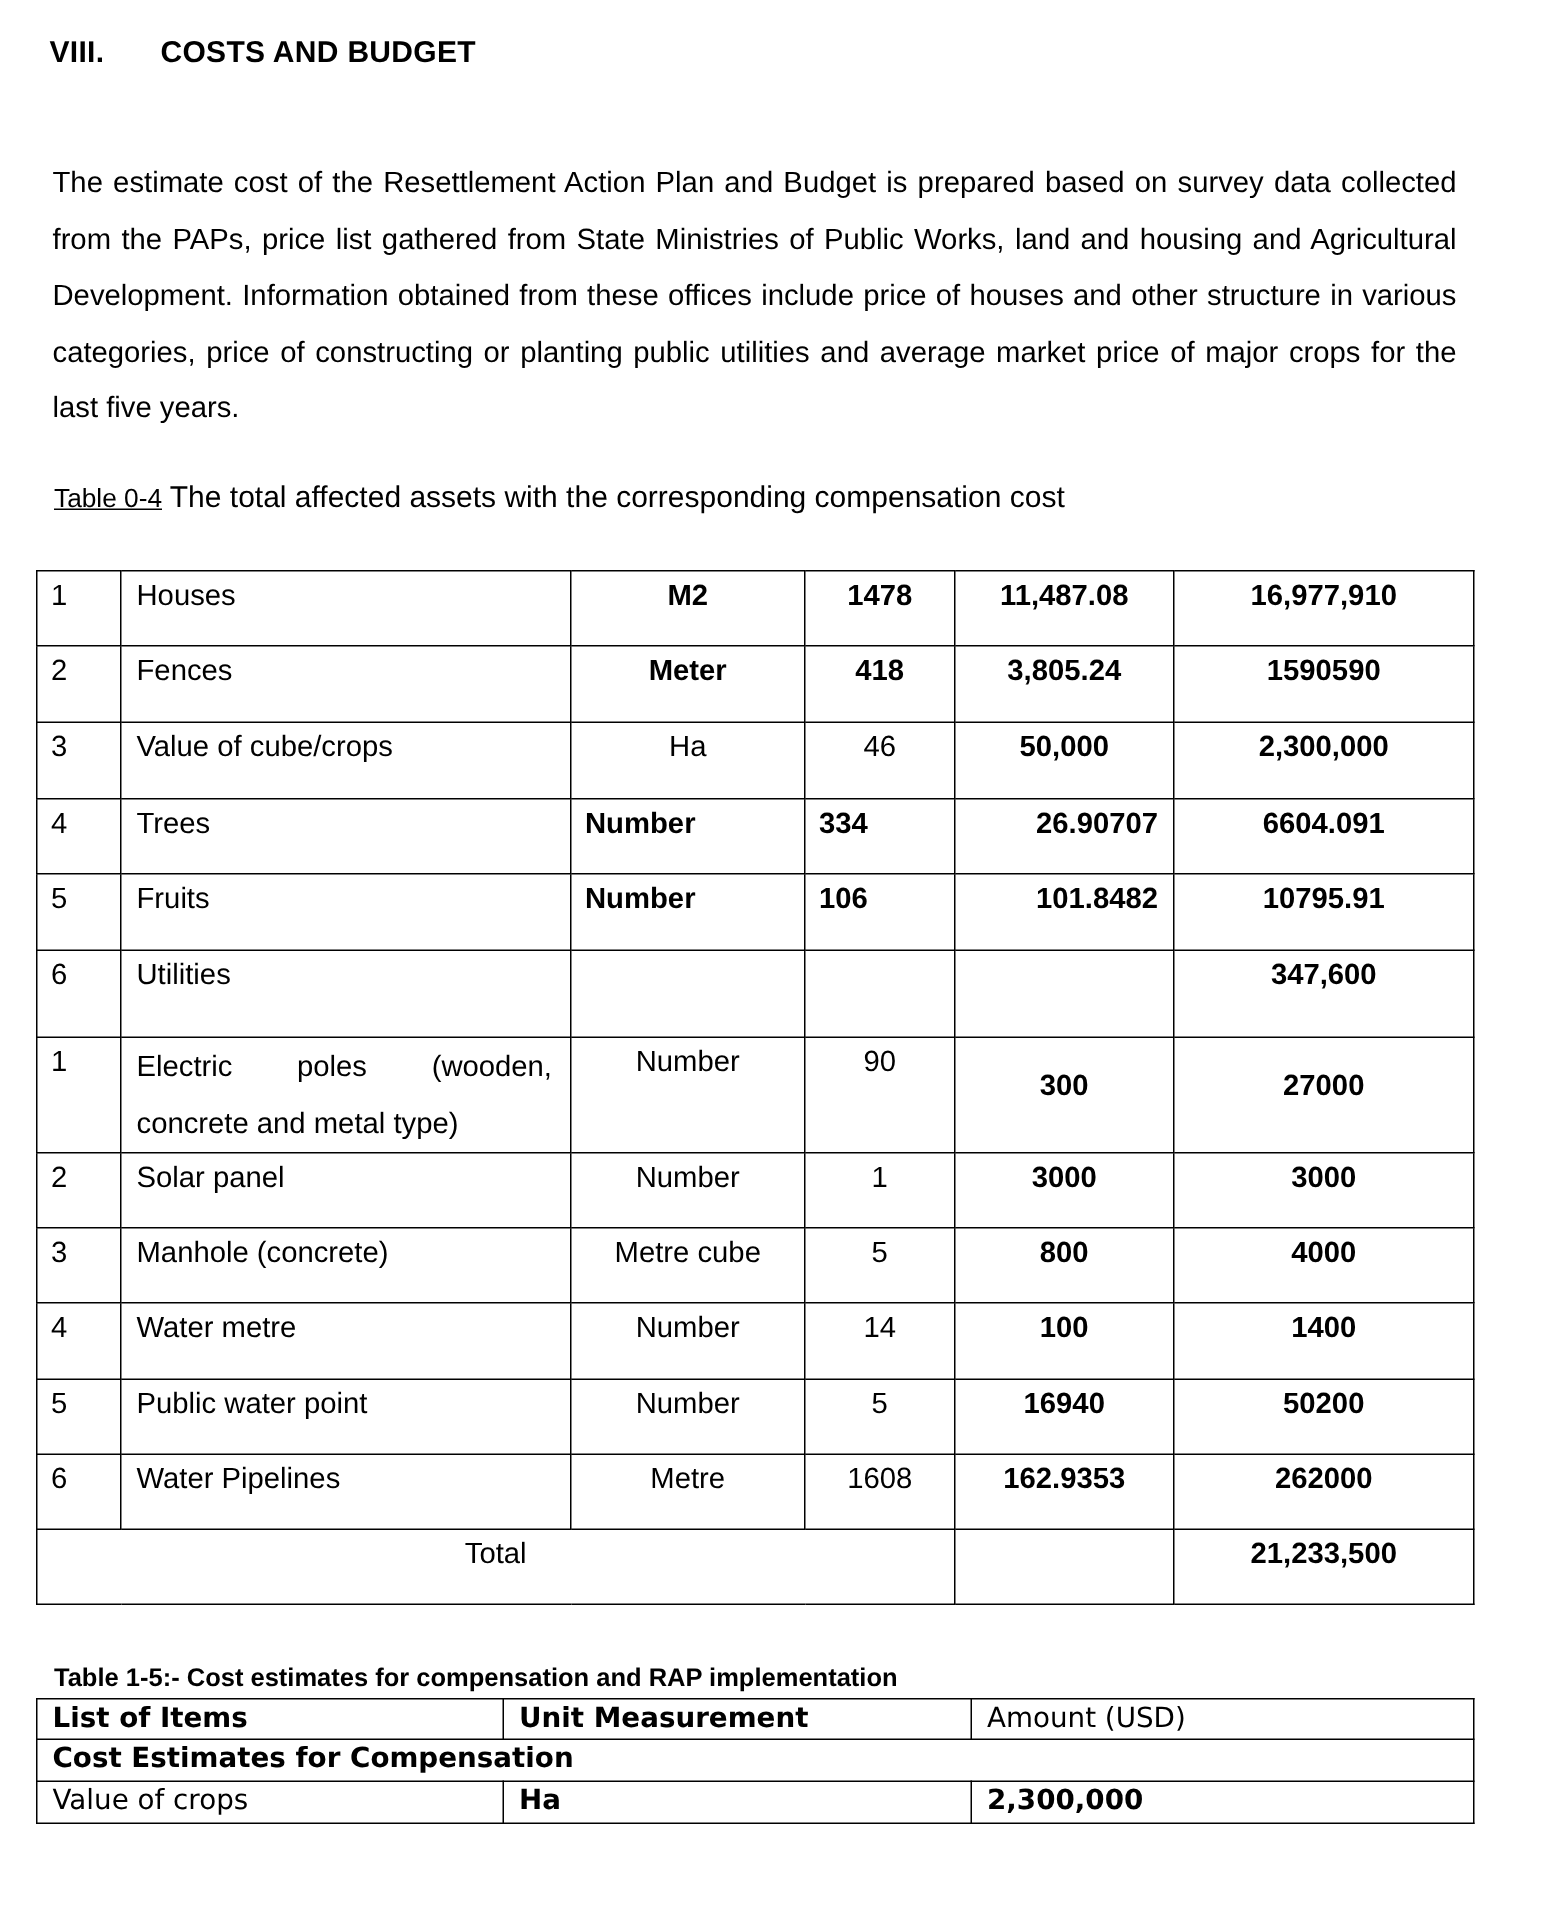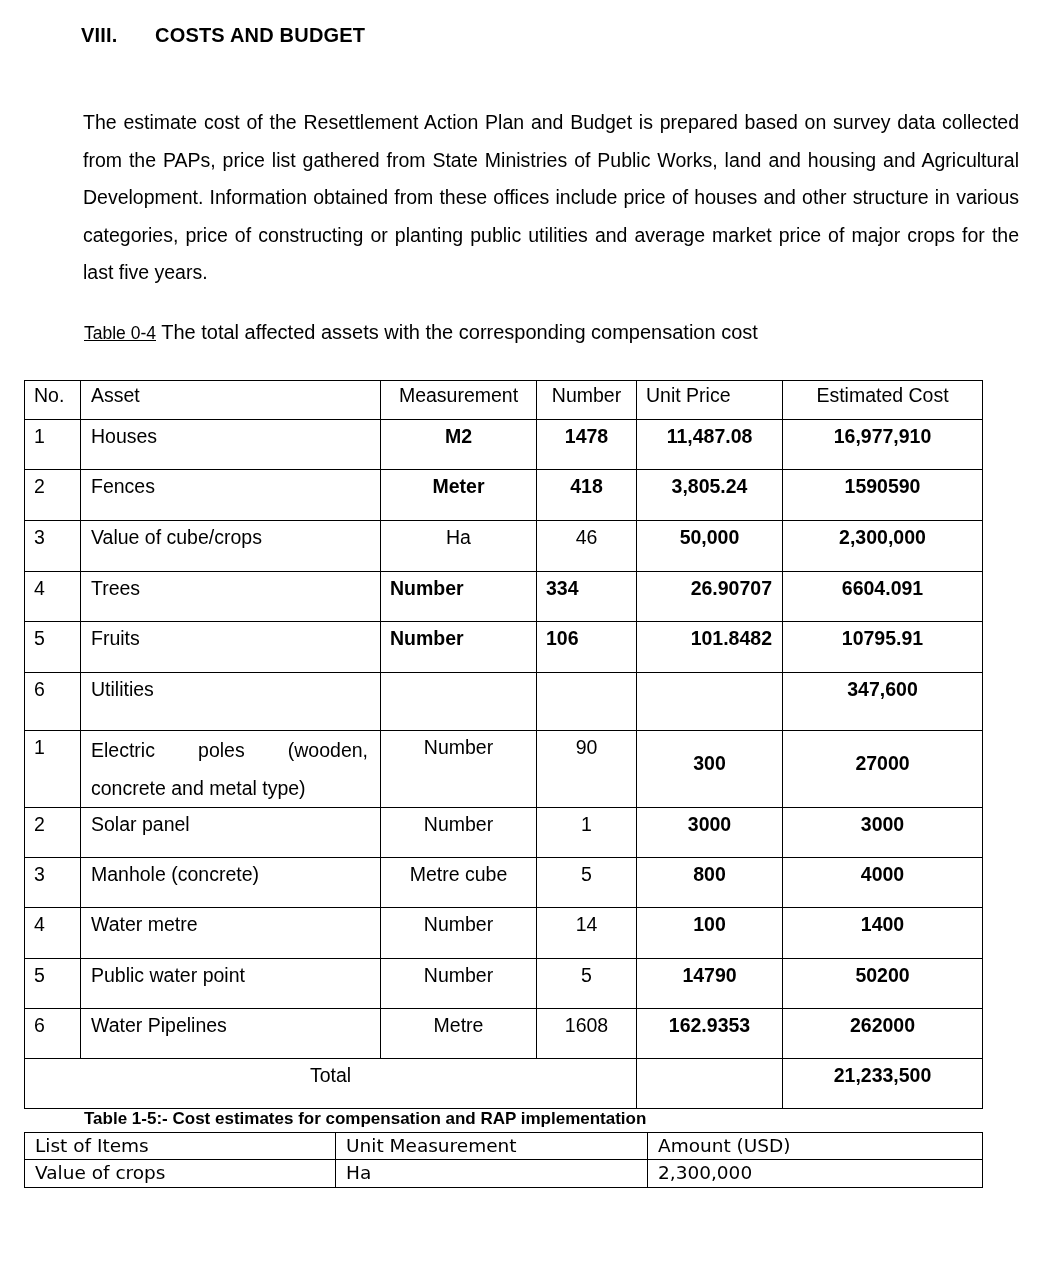--- a/index.html
+++ b/index.html
@@ -1,18 +1,18 @@
 <!DOCTYPE html>
 <html><head>
 <meta charset="utf-8">
 <style>
   html, body { margin: 0; padding: 0; background: #ffffff; }
   body { width: 1044px; height: 1278px; position: relative; overflow: hidden;
          font-family: "Liberation Sans", sans-serif; color: #000; }
-  .abs { position: absolute; margin-left: 48px; }
+  .abs { position: absolute; }
   .heading { top: 24px; font-weight: bold; font-size: 20px; letter-spacing: 0.2px; }
   .para { left: 35px; top: 104px; width: 936px; font-size: 19.5px; line-height: 37.6px;
           text-align: justify; text-align-last: left; }
   .caption1 { left: 36px; top: 321px; font-size: 20px; }
   .caption1 .tag { font-size: 17.5px; text-decoration: underline; }
 
   table { border-collapse: collapse; position: absolute; table-layout: fixed; }
   td { border: 1.5px solid #000; padding: 0; vertical-align: top; }
 
   #t1 { left: 24px; top: 380px; width: 958px; font-size: 19.5px; }
@@ -23,21 +23,21 @@
   #t1 .lft { padding: 4px 0 0 9px; }
   #t1 .rgt { text-align: right; padding: 4px 10px 0 0; }
   #t1 .b { font-weight: bold; }
   #t1 .justify2 { line-height: 38px; padding-top: 0; }
   #t1 .mid { padding-top: 20px; }
   .hdr td { padding-top: 2px !important; }
 
   .caption2 { left: 36px; top: 1109px; font-weight: bold; font-size: 17px; }
   #t2 { left: 24px; top: 1132px; width: 958px; font-family: "DejaVu Sans", sans-serif; font-size: 18.5px; }
   #t2 td { padding: 0 0 0 10px; line-height: 26px; }
-  #t2 .b { font-weight: normal; margin-top: 33px; }
+  #t2 .b { font-weight: bold; margin-top: 33px; }
   #t2 .light { font-weight: normal; }
 </style>
 </head>
 <body>
 
 <div class="abs heading" style="left:33px;">VIII.</div>
 <div class="abs heading" style="left:107px;">COSTS AND BUDGET</div>
 
 <div class="abs para">The estimate cost of the Resettlement Action Plan and Budget is prepared based on survey data collected from the PAPs, price list gathered from State Ministries of Public Works, land and housing and Agricultural Development. Information obtained from these offices include price of houses and other structure in various categories, price of constructing or planting public utilities and average market price of major crops for the last five years.</div>
 
@@ -46,28 +46,20 @@
 <table id="t1">
   <colgroup>
     <col style="width:56px">
       <col style="width:300px">
       <col style="width:156px">
     <col style="width:100px">
       <col style="width:146px">
       <col style="width:200px">
   </colgroup>
   <tbody>
-      <tr class="hdr" style="height:39px">
-    <td class="c0">No.</td>
-    <td class="c1">Asset</td>
-    <td class="ctr">Measurement</td>
-    <td class="ctr">Number</td>
-    <td class="lft">Unit Price</td>
-    <td class="ctr">Estimated Cost</td>
-  </tr>
 
   <tr style="height:50px">
     <td class="c0">1</td>
     <td class="c1">Houses</td>
     <td class="ctr b">M2</td>
     <td class="ctr b">1478</td>
     <td class="ctr b">11,487.08</td>
     <td class="ctr b">16,977,910</td>
   </tr>
 
@@ -150,21 +142,21 @@
     <td class="ctr">14</td>
     <td class="ctr b">100</td>
     <td class="ctr b">1400</td>
   </tr>
 
   <tr style="height:50px">
     <td class="c0">5</td>
     <td class="c1">Public water point</td>
     <td class="ctr">Number</td>
     <td class="ctr">5</td>
-    <td class="ctr b">14790</td>
+    <td class="ctr b">16940</td>
     <td class="ctr b">50200</td>
   </tr>
 
   <tr style="height:50px">
     <td class="c0">6</td>
     <td class="c1">Water Pipelines</td>
     <td class="ctr">Metre</td>
     <td class="ctr">1608</td>
     <td class="ctr b">162.9353</td>
     <td class="ctr b">262000</td>
@@ -186,18 +178,21 @@
       <col style="width:312px">
       <col style="width:335px">
   </colgroup>
   <tbody>
       <tr style="height:27px">
     <td class="b">List of Items</td>
     <td class="b">Unit Measurement</td>
     <td class="light">Amount (USD)</td>
   </tr>
   <tr style="height:28px">
+    <td colspan="3" class="b">Cost Estimates for Compensation</td>
+  </tr>
+  <tr style="height:28px">
     <td>Value of crops</td>
     <td class="b">Ha</td>
     <td class="b">2,300,000</td>
   </tr>
 </tbody>
   </table>
 
 </body></html>

